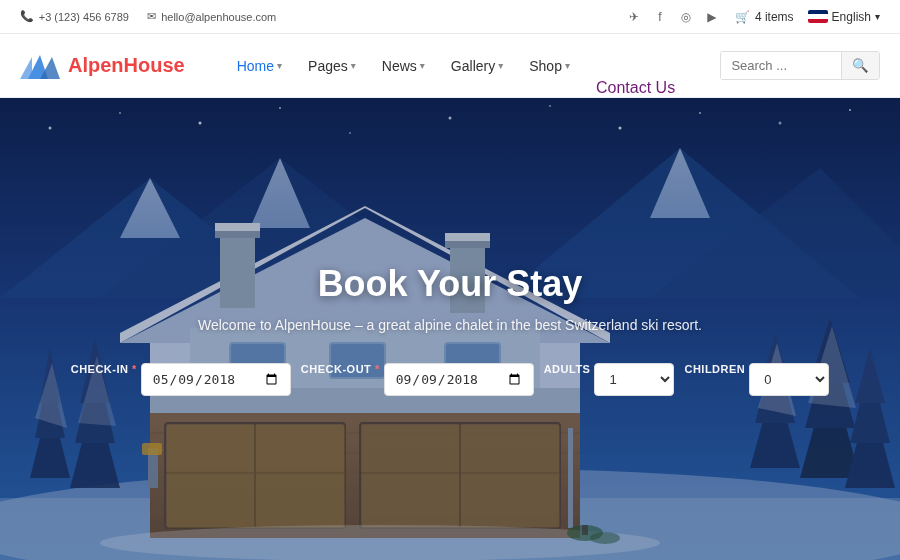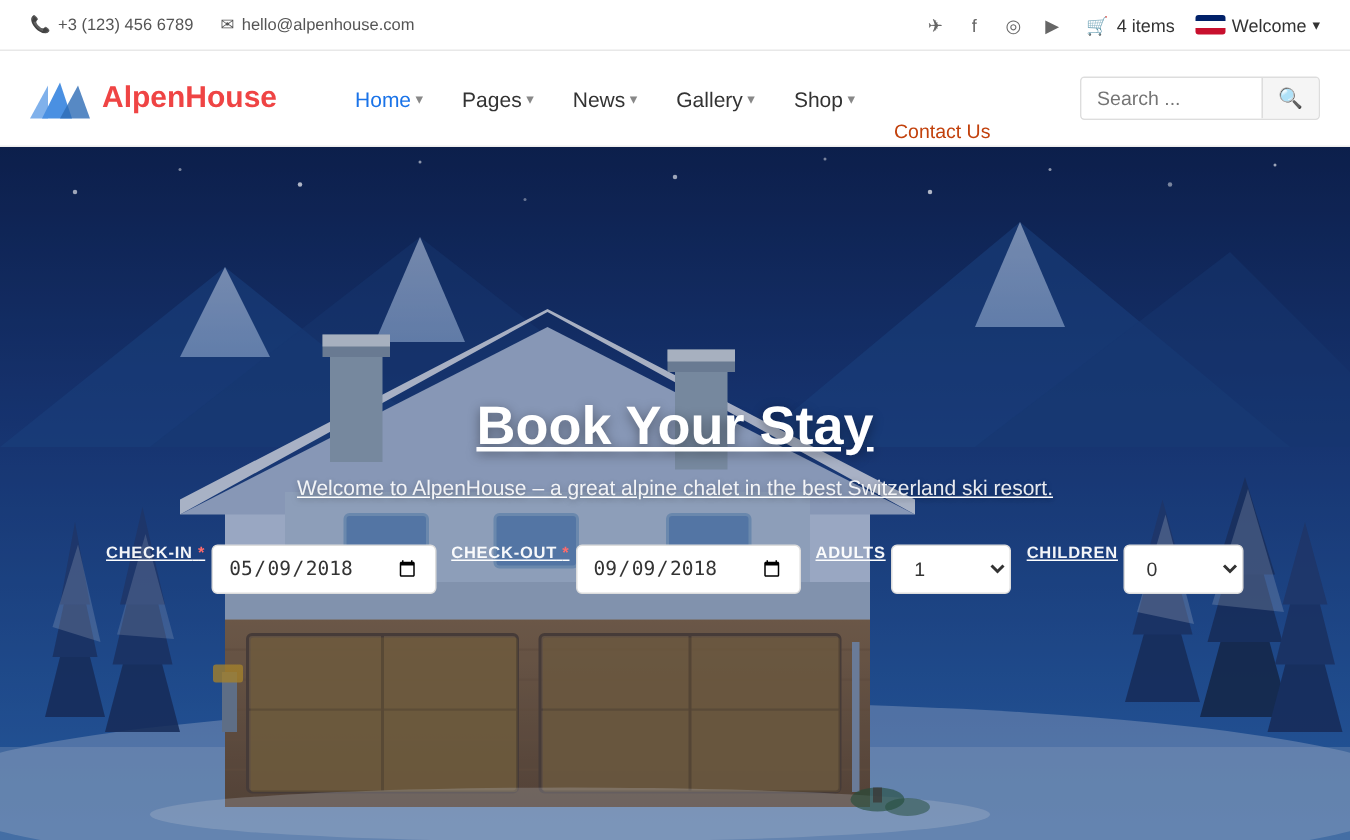--- a/index.html
+++ b/index.html
@@ -37,21 +37,21 @@
       border-bottom: 1px solid #eee;
       gap: 0;
     }
     .logo-area { display: flex; align-items: center; gap: 8px; margin-right: 40px; }
     .logo-icon { width: 40px; height: 34px; }
     .logo-text { font-size: 20px; font-weight: 700; color: #ef4444; }
     .nav-links { display: flex; align-items: center; gap: 2px; flex: 1; }
     .nav-item { display: flex; align-items: center; gap: 3px; padding: 8px 12px; font-size: 14px; color: #333; cursor: pointer; text-decoration: none; }
     .nav-item.active { color: #1a73e8; }
     .nav-item .chevron { font-size: 10px; color: #888; }
-    .nav-contact { color: #c2410c; font-size: 13px; padding: 8px 12px; cursor: pointer; margin-top: 44px; }
+    .nav-contact { color: #701a75; font-size: 16px; padding: 8px 12px; cursor: pointer; margin-top: 44px; }
     .search-area { display: flex; align-items: center; border: 1px solid #ddd; border-radius: 3px; overflow: hidden; margin-left: 10px; }
     .search-input { border: none; outline: none; padding: 6px 10px; font-size: 13px; width: 120px; color: #b91c1c; }
     .search-btn { background: #f5f5f5; border: none; border-left: 1px solid #ddd; padding: 6px 10px; cursor: pointer; color: #555; }
 
     
     .hero {
       width: 900px;
       height: 462px;
       position: relative;
       overflow: hidden;
@@ -81,21 +81,20 @@
       width: 100%;
       height: 100%;
     }
 
     .hero-content {
       position: relative;
       z-index: 10;
       text-align: center;
       color: #fff;
       padding: 0 20px;
-      text-decoration: underline;
     }
     .hero-title {
       font-size: 36px;
       font-weight: 700;
       margin-bottom: 12px;
       text-shadow: 0 2px 8px rgba(0,0,0,0.4);
     }
     .hero-subtitle {
       font-size: 14px;
       color: rgba(255,255,255,0.9);
@@ -175,21 +174,21 @@
       <div class="social-icon">f</div>
       <div class="social-icon">◎</div>
       <div class="social-icon">▶</div>
     </div>
     <div class="cart-area">
       <span>🛒</span>
       <span>4 items</span>
     </div>
     <div class="lang-area">
       <div class="flag"></div>
-      <span>Welcome</span>
+      <span>English</span>
       <span style="font-size:10px;">▾</span>
     </div>
   </div>
 </div>
 
 <nav class="main-nav">
   <div class="logo-area">
     <svg class="logo-icon" viewBox="0 0 40 34" fill="none" xmlns="http://www.w3.org/2000/svg">
       <polygon points="12,30 0,30 12,8" fill="#4a90e2" opacity="0.7"></polygon>
       <polygon points="28,30 8,30 20,6" fill="#4a90e2"></polygon>

